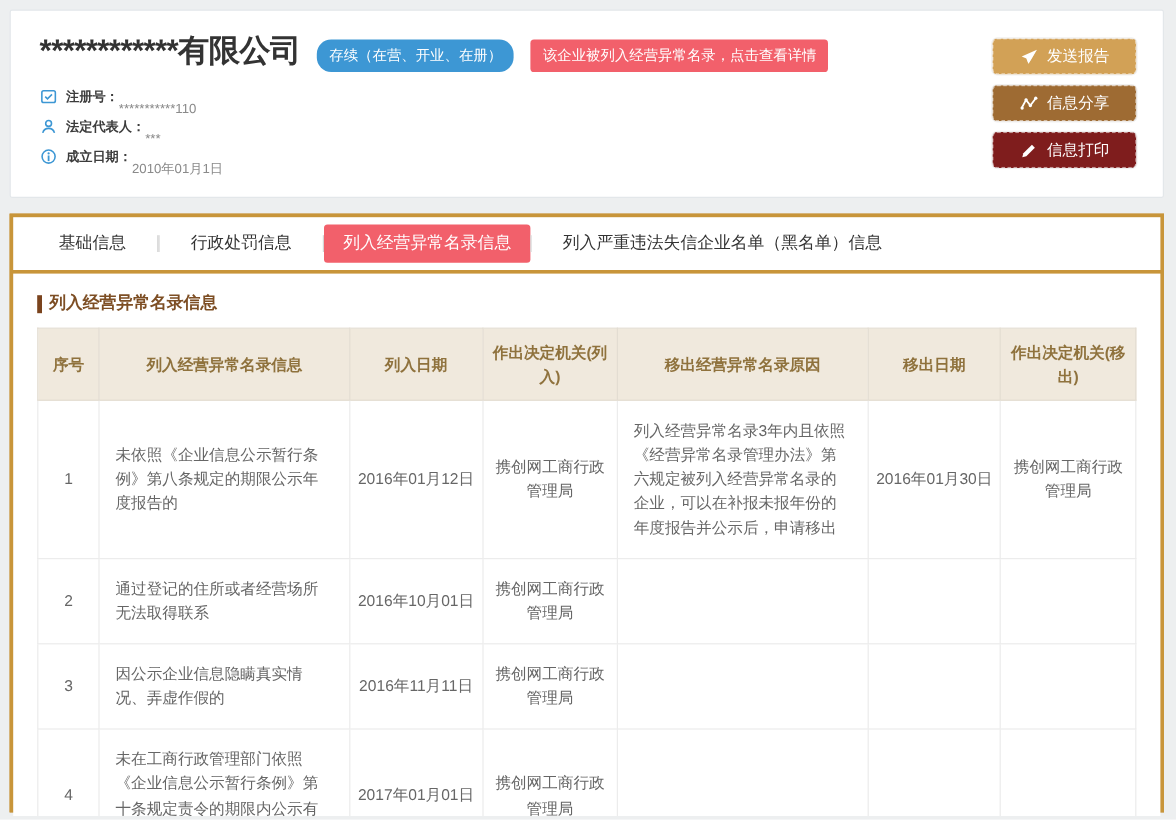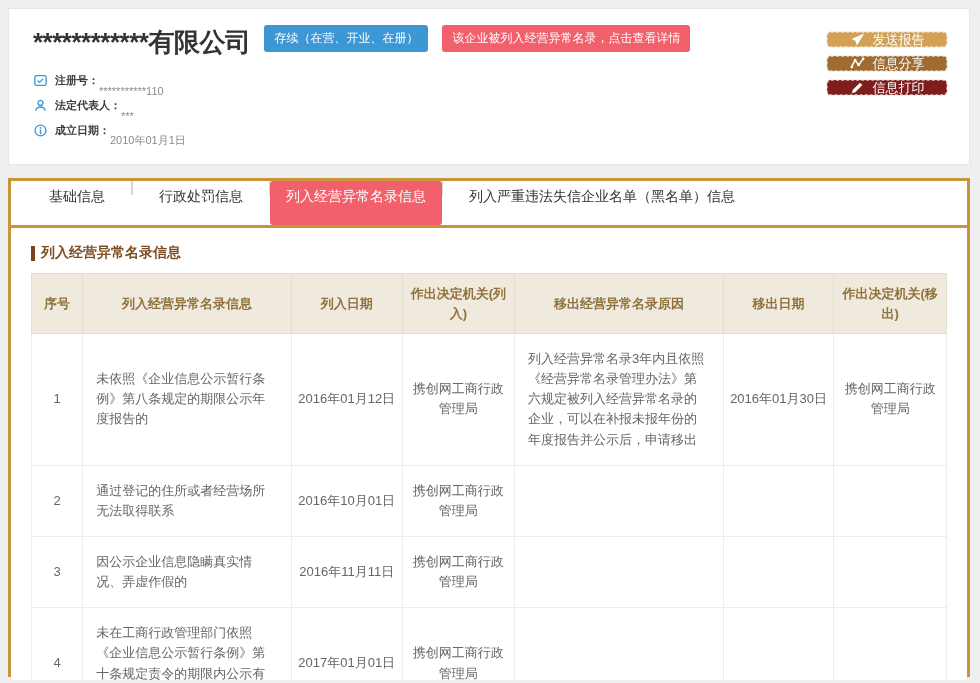--- a/index.html
+++ b/index.html
@@ -14,51 +14,51 @@
     font-family:"Liberation Sans","DejaVu Sans",sans-serif;
     position:relative;
   }
 
   
   .header-card{
     position:absolute; left:8px; top:8px; width:962px; height:157px;
     background:#fff; border:1px solid #e3e7ea; border-radius:2px;
     padding:16px 20px 0 24px;
   }
-  .company-row{display:flex; align-items:flex-start; gap:14px;}
+  .company-row{display:flex; align-items:flex-end; gap:14px;}
   .company-name{font-size:26px; font-weight:bold; color:#333; letter-spacing:-0.5px;}
   .badge{font-size:12px; color:#fff; padding:5px 10px; border-radius:3px; white-space:nowrap;}
-  .status-badge{background:var(--blue);}
+  .status-badge{background:var(--blue);border-radius:12px;}
   .alert-badge{background:var(--red); cursor:pointer;}
   .info-list{margin-top:8px;}
   .info-row{display:flex; align-items:center; height:25px; font-size:11px;}
   .info-icon{width:15px; height:15px; margin-right:7px; display:inline-flex; align-items:center;}
   .info-icon svg{width:15px; height:15px;}
   .info-label{font-weight:bold; color:#3c3c3c;}
   .info-value{color:#8a8a8a;margin-top:20px;}
 
   .action-buttons{
     position:absolute; right:22px; top:23px; width:120px;
     display:flex; flex-direction:column; gap:9px;
   }
   .action-button{
-    height:15px; border:1px dashed rgba(255,255,255,.55); outline:1px solid rgba(0,0,0,.06);
+    height:30px; border:1px dashed rgba(255,255,255,.55); outline:1px solid rgba(0,0,0,.06);
     border-radius:4px; color:#fff; font-size:13px; cursor:pointer;
     display:flex; align-items:center; justify-content:center; gap:8px;
     font-family:inherit;
   }
   .btn-icon{display:inline-flex;} .btn-icon svg{width:15px; height:15px;}
 
   
   .panel{
     position:absolute; left:8px; top:178px; width:962px; height:499px;
     background:var(--gold); border:3px solid var(--gold);
   }
   .tab-bar{
-    background:#fff; height:44px; display:flex; 
+    background:#fff; height:44px; display:flex; align-items:center;
     padding:0 12px; margin-bottom:3px;
   }
   .tab{
     font-size:14px; color:#333; padding:7px 26px; cursor:pointer; white-space:nowrap;
   }
   .tab.active{background:var(--red); color:#fff; border-radius:3px; padding:7px 16px;}
   .tab-divider{width:1px; height:14px; background:#d4d4d4;}
 
   .content{
     background:#fff; height:452px; padding:14px 20px 0; overflow:hidden; position:relative;

